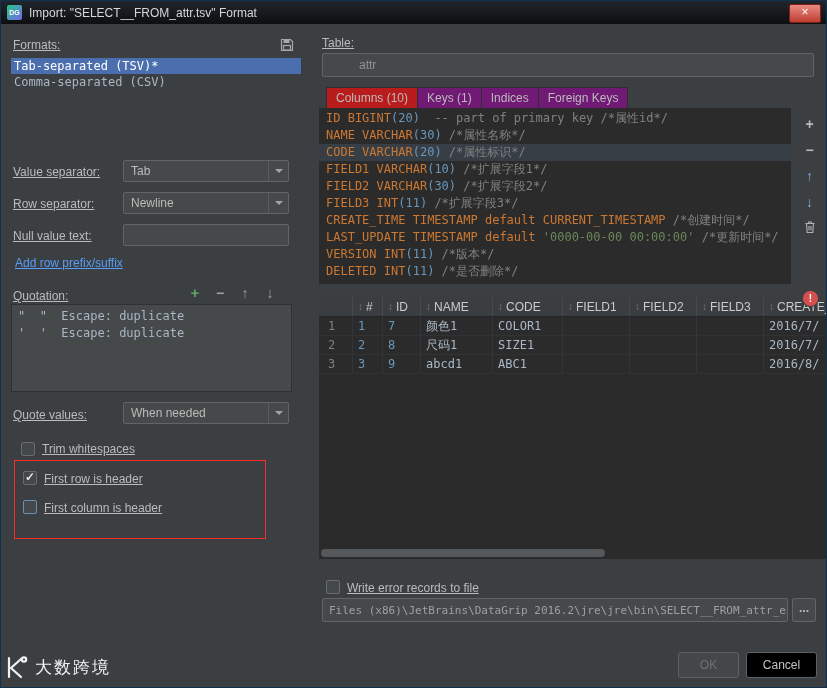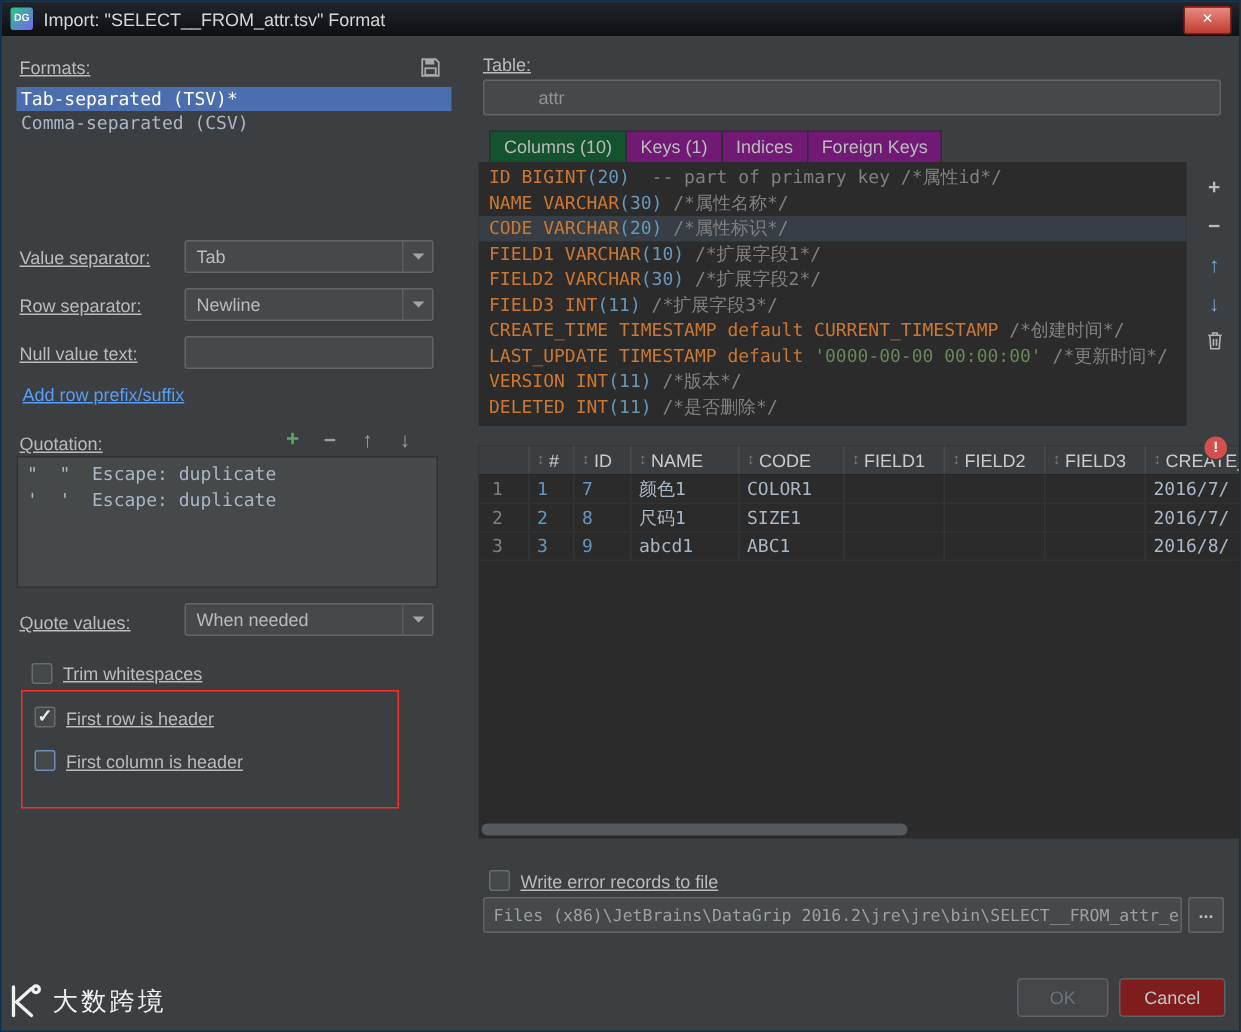--- a/index.html
+++ b/index.html
@@ -20,21 +20,21 @@
   .lbl{position:absolute;color:#bbbbbb;white-space:nowrap;text-decoration:underline;}
   .combo{position:absolute;height:22px;background:#45494a;border:1px solid #646464;border-radius:2px;box-sizing:border-box;}
   .combo .val{position:absolute;left:7px;top:3px;color:#bbbbbb;}
   .combo .arrowbox{position:absolute;right:0;top:0;width:19px;height:100%;border-left:1px solid #5a5d5f;
                    display:flex;align-items:center;justify-content:center;}
   .combo .arrowbox::after{content:"";border:4px solid transparent;border-top-color:#a3a6a8;margin-top:4px;}
   .tfield{position:absolute;background:#45494a;border:1px solid #646464;border-radius:2px;box-sizing:border-box;
           color:#bbbbbb;font-family:"Liberation Sans",sans-serif;font-size:12px;padding:0 6px;outline:none;}
   .cb{position:absolute;width:14px;height:14px;background:#43494b;border:1px solid #6b6b6b;border-radius:2px;box-sizing:border-box;}
   .cb.checked::after{content:"✓";position:absolute;left:1px;top:-2px;color:#e6e8ea;font-size:12px;font-weight:bold;}
-  .btn{position:absolute;border:1px solid #5e6164;border-radius:3px;background:#7f1d1d;color:#c3c5c7;
+  .btn{position:absolute;border:1px solid #5e6164;border-radius:3px;background:#000000;color:#c3c5c7;
        text-align:center;font-size:12px;line-height:24px;box-sizing:border-box;}
   .btn.disabled{background:#43474a;color:#6f7376;}
   .redbox{position:absolute;border:1px solid #fd2c2c;box-sizing:border-box;}
   .link{color:#589df6;cursor:default;}
   
   #formats-label{left:12px;top:37px;}
   #save-icon{left:278px;top:36px;width:16px;height:16px;}
   #formats-list{left:10px;top:57px;width:290px;}
   .fmt-row{height:16px;line-height:16px;padding-left:3px;font-family:"DejaVu Sans Mono",monospace;
            font-size:12px;color:#a9b7c6;white-space:pre;}
@@ -57,21 +57,21 @@
   #fr-cb{left:22px;top:470px;} #fr-label{left:43px;top:471px;}
   #fc-cb{left:22px;top:499px;border-color:#6e8db4;} #fc-label{left:43px;top:500px;}
   
   #table-label{left:321px;top:35px;}
   #table-field{left:321px;top:52px;width:492px;height:24px;background:#45494a;border:1px solid #646464;
                border-radius:2px;box-sizing:border-box;}
   #table-field .fval{padding:4px 0 0 7px;color:#8f9295;margin-left:29px;}
   #tabbar{left:326px;top:86px;display:flex;height:21px;}
   .tab{height:21px;line-height:20px;padding:0 9px;background:#701a75;border:1px solid #2c2e30;border-bottom:none;
        color:#bbbbbb;margin-left:-1px;box-sizing:border-box;white-space:nowrap;}
-  .tab.selected{background:#14532d;text-align:center;}
+  .tab.selected{background:#b91c1c;text-align:center;}
   #editor{left:318px;top:107px;width:472px;height:176px;background:#2b2b2b;padding-top:2px;box-sizing:border-box;overflow:hidden;}
   .code-line{height:17px;line-height:17px;padding-left:7px;white-space:pre;
              font-family:"DejaVu Sans Mono",monospace;font-size:12px;overflow:hidden;}
   .code-line.hl{background:#383e45;}
   .tok-kw{color:#cc7832;} .tok-num{color:#6897bb;} .tok-cmt{color:#808080;} .tok-str{color:#6a8759;}
   #ed-toolbar{left:790px;top:107px;width:37px;height:176px;display:flex;flex-direction:column;
               align-items:center;gap:10px;padding-top:8px;box-sizing:border-box;}
   .ed-ic{width:16px;height:16px;text-align:center;line-height:16px;font-size:14px;font-weight:bold;color:#b7b9bb;}
   .ed-ic.blue{color:#7da7d9;}
   #err-badge{left:801px;top:289px;width:15px;height:15px;border-radius:50%;background:#d64f4f;border:1px solid #3c3f41;

